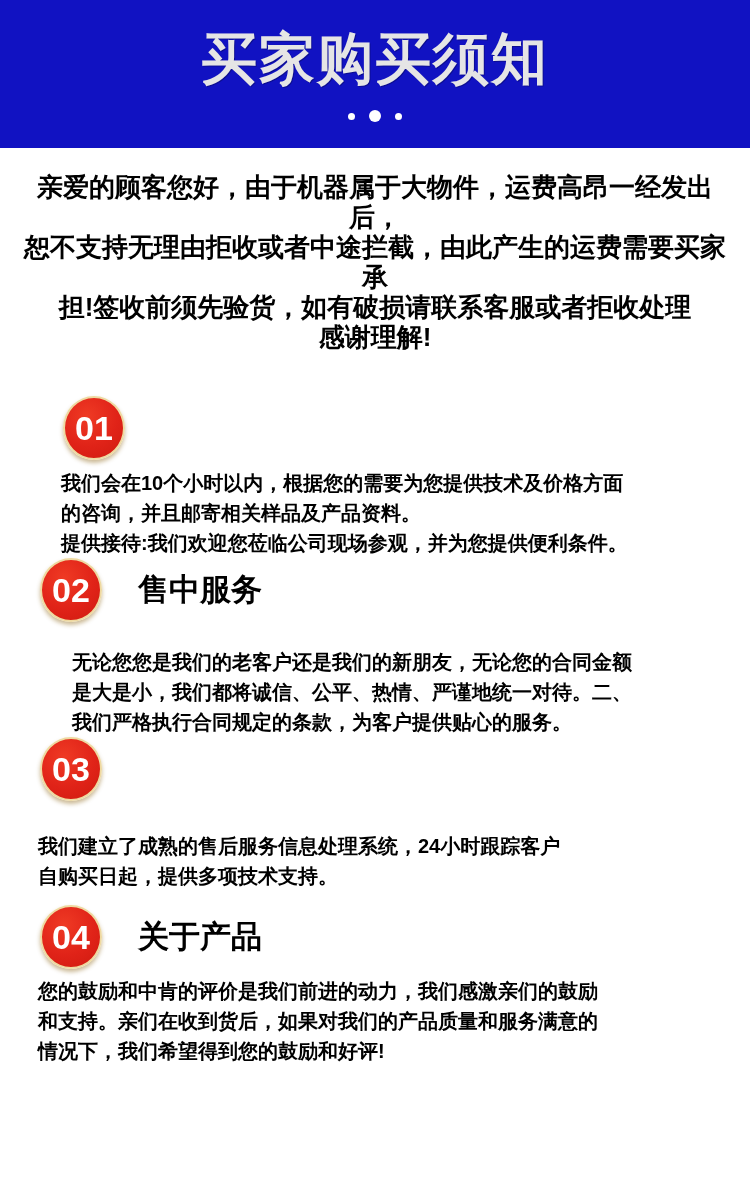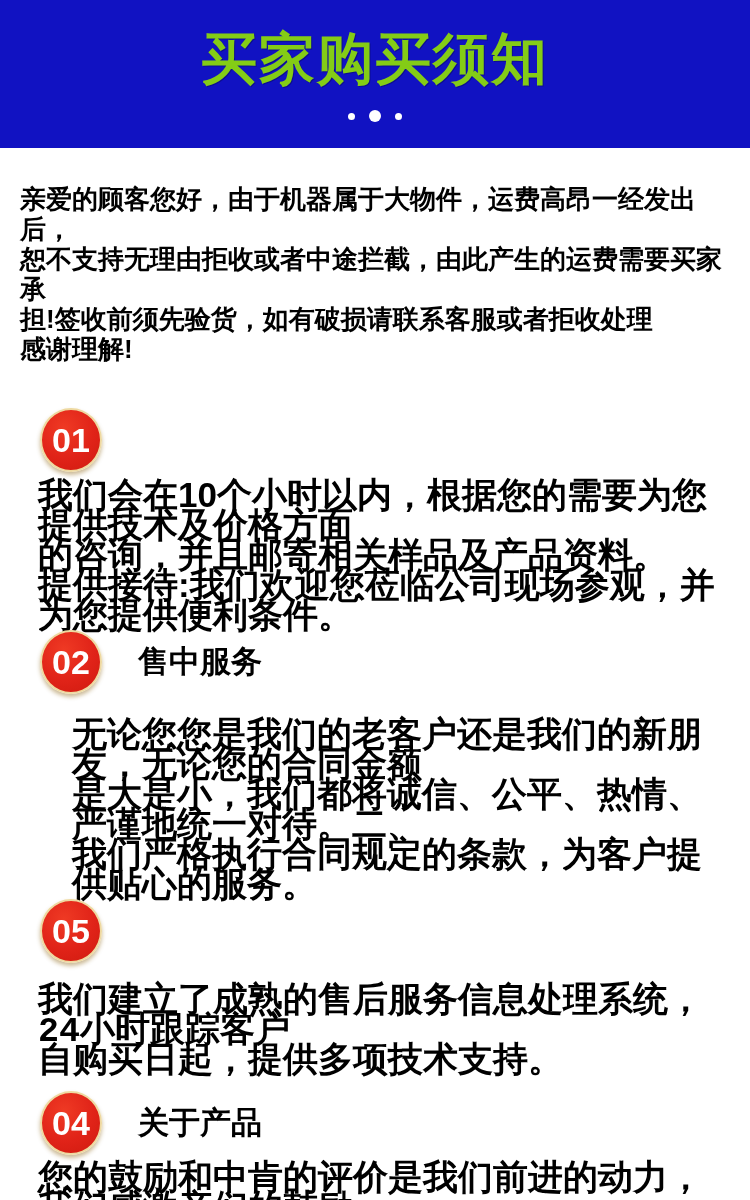--- a/index.html
+++ b/index.html
@@ -18,51 +18,51 @@
     background: #1112c2;
     text-align: center;
     position: relative;
   }
   .banner-title {
     display: inline-block;
     margin-top: 22px;
     font-size: 56px;
     font-weight: bold;
     letter-spacing: 2px;
-    color: #84cc16;
+    color: #e5e5e5;
     text-shadow: 1px 1px 0 rgba(0,0,0,0.25);
   }
   .banner-dots {
     position: absolute;
     left: 0; right: 0;
     top: 110px;
     display: flex;
     justify-content: center;
     align-items: center;
     gap: 14px;
   }
   .dot {
     background: #ffffff;
     border-radius: 50%;
     width: 7px; height: 7px;
   }
   .dot.mid { width: 12px; height: 12px; }
   
   .intro {
-    margin-top: 36px;
-    text-align: left;
+    margin-top: 24px;
+    text-align: center;
     font-size: 26px;
     font-weight: bold;
     line-height: 30px;
     white-space: pre-line;
     padding: 0 20px;
   }
   
   .section { padding: 0 0 0 40px; }
-  .section-1 { margin-top: 44px; }
+  .section-1 { margin-top: 44px; margin-left: 23px; }
   .section-2 { margin-top: 0px; }
   .section-3 { margin-top: 0px; }
   .section-4 { margin-top: 14px; }
   .section-header {
     display: flex;
     align-items: center;
   }
   .badge {
     flex: 0 0 auto;
     width: 58px;
@@ -78,30 +78,30 @@
     font-size: 34px;
     font-weight: bold;
   }
   .section-title {
     margin-left: 36px;
     font-size: 31px;
     font-weight: bold;
     color: #000000;
   }
   .section-body {
-    font-size: 35px;
+    font-size: 20px;
     font-weight: bold;
     line-height: 30px;
     white-space: pre-line;
     margin-left: -2px;
     padding-right: 22px;
   }
   .section-1 .section-body { margin-top: 8px; }
   .section-2 .section-body { margin-top: 25px; margin-left: 32px; }
-  .section-3 .section-body { margin-top: 24px; font-family: Liberation Mono, monospace; }
+  .section-3 .section-body { margin-top: 30px; }
   .section-4 .section-body { margin-top: 7px; }
 </style>
 </head>
 <body>
 
 <div class="banner">
   <div class="banner-title">买家购买须知</div>
   <div class="banner-dots">
     <span class="dot"></span>
     <span class="dot mid"></span>
@@ -128,21 +128,21 @@
     <div class="badge">02</div>
     <div class="section-title">售中服务</div>
   </div>
   <div class="section-body">无论您您是我们的老客户还是我们的新朋友，无论您的合同金额
 是大是小，我们都将诚信、公平、热情、严谨地统一对待。二、
 我们严格执行合同规定的条款，为客户提供贴心的服务。</div>
 </div>
 
 <div class="section section-3">
   <div class="section-header">
-    <div class="badge">05</div>
+    <div class="badge">03</div>
   </div>
   <div class="section-body">我们建立了成熟的售后服务信息处理系统，24小时跟踪客户
 自购买日起，提供多项技术支持。</div>
 </div>
 
 <div class="section section-4">
   <div class="section-header">
     <div class="badge">04</div>
     <div class="section-title">关于产品</div>
   </div>

